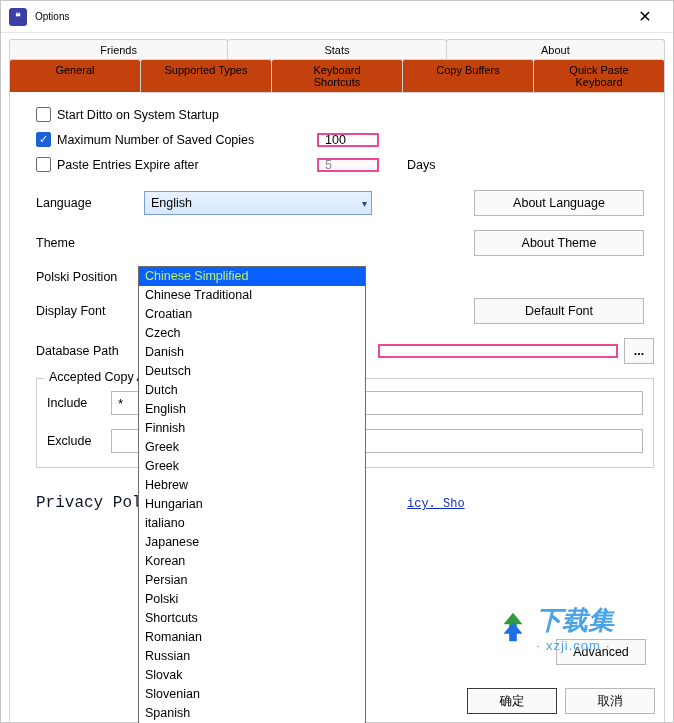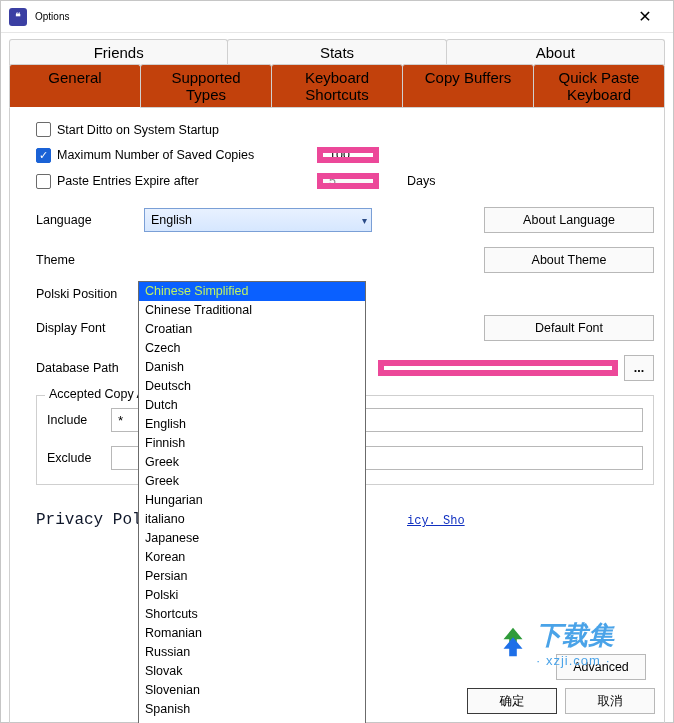--- a/index.html
+++ b/index.html
@@ -26,21 +26,21 @@
   .titlebar .spacer { flex: 1; }
   .close-btn {
     width: 40px; height: 28px; display:flex; align-items:center; justify-content:center;
     font-size: 16px; cursor: default;
   }
   .tabs-area { padding: 6px 8px 0 8px; }
   .tab-row { display: flex; }
   .tab {
     flex: 1; text-align: center; padding: 4px 17px;
     border: 1px solid #d0d0d0; border-bottom: none;
-    background: #f8f8f8; font-size: 15px;
+    background: #f8f8f8; font-size: 11px;
     margin-left: -1px;
   }
   .tab:first-child { margin-left: 0; }
   .tab.active {
     background: #fff; border-bottom: 1px solid #fff;
     position: relative; z-index: 2;
   }
   .tab-row.top .tab { border-top-left-radius: 3px; border-top-right-radius: 3px; }
   .tab-row.bottom { margin-top: -1px; }
   .tab-row.bottom .tab { border-top-left-radius: 3px; border-top-right-radius: 3px; background:#c2410c;}
@@ -54,40 +54,40 @@
   }
   .row { display:flex; align-items:center; margin-bottom: 10px; }
   .checkbox {
     width: 15px; height: 15px; border: 1px solid #6b6b6b; border-radius: 2px;
     display:inline-flex; align-items:center; justify-content:center;
     margin-right: 6px; background:#fff;
   }
   .checkbox.checked { background:#1a62d6; border-color:#1a62d6; color:#fff; font-size:11px; }
   .label-col { width: 108px; }
   .text-input {
-    border: 6px solid #ec4899; height: 14px; padding: 2px 6px; font-size: 12.5px;
+    border: 2px solid #ec4899; height: 14px; padding: 2px 6px; font-size: 12.5px;
     background:#fff;
   }
   .text-input.disabled { color:#8d8d8d; background:#fafafa; }
   .num-input { width: 62px; text-align:left; }
   .combo {
     display:flex; align-items:center; justify-content:space-between;
     border:1px solid #7a9fd6; background: linear-gradient(#e8f1ff,#d6e7ff);
     height: 24px; padding: 0 4px 0 6px; width: 228px;
   }
   .combo .chev { font-size: 10px; color:#2b4b86; }
   .btn {
     border: 1px solid #b8b8b8; background:#fafafa;
     height: 26px; min-width: 170px; text-align:center;
     display:inline-flex; align-items:center; justify-content:center;
     font-size: 12.5px;
   }
   .btn-sm { min-width: 30px; width:30px; height:26px; font-weight:bold; }
   .btn-med { min-width: 90px; }
-  .right-btn-col { margin-left: auto; }
+  .right-btn-col { margin-left: auto; margin-right: 10px; }
   .fieldset {
     border: 1px solid #cfcfcf; margin-top: 14px; padding: 12px 10px 14px 10px;
     position: relative;
   }
   .fieldset .legend {
     position:absolute; top:-9px; left:8px; background:#fff; padding:0 4px; font-size:12.5px;
   }
   .wide-input { flex:1; height:24px; border:1px solid #b8b8b8; padding:2px 6px; background:#fff;}
   .link { color:#0f172a; font-family: "Courier New", monospace; font-size:16px;}
   .link2 { color:#1030c0; text-decoration: underline; font-family: "Courier New", monospace; font-size:12px;}
@@ -224,20 +224,21 @@
         <div class="opt">Chinese Traditional</div>
         <div class="opt">Croatian</div>
         <div class="opt">Czech</div>
         <div class="opt">Danish</div>
         <div class="opt">Deutsch</div>
         <div class="opt">Dutch</div>
         <div class="opt">English</div>
         <div class="opt">Finnish</div>
         <div class="opt">Greek</div>
         <div class="opt">Greek</div>
+        <div class="opt">Hebrew</div>
         <div class="opt">Hungarian</div>
         <div class="opt">italiano</div>
         <div class="opt">Japanese</div>
         <div class="opt">Korean</div>
         <div class="opt">Persian</div>
         <div class="opt">Polski</div>
         <div class="opt">Shortcuts</div>
         <div class="opt">Romanian</div>
         <div class="opt">Russian</div>
         <div class="opt">Slovak</div>

